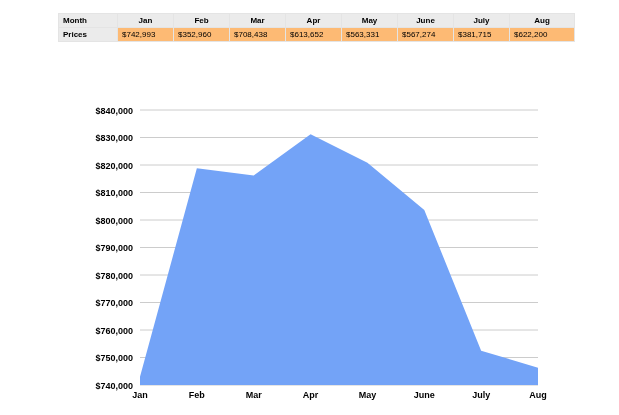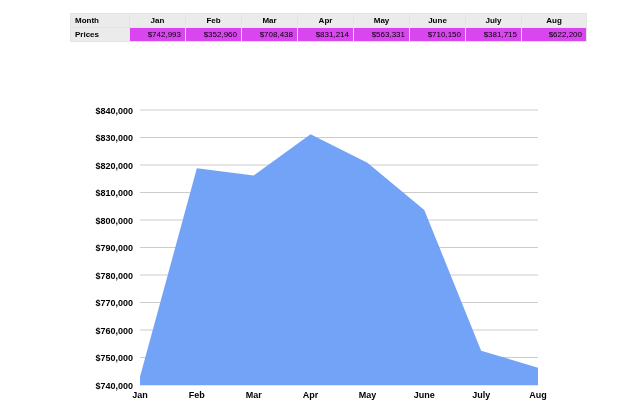--- a/index.html
+++ b/index.html
@@ -4,29 +4,29 @@
 <style>
   html,body{margin:0;padding:0;}
   body{
     width:619px;height:415px;position:relative;background:#ffffff;
     font-family:"Liberation Sans", sans-serif;overflow:hidden;
   }
   
   .data-table{
     position:absolute;left:58px;top:13px;
     border-collapse:collapse;table-layout:fixed;
-    font-size:8px;color:#000;margin-left:12px;
+    font-size:8px;color:#000;
   }
   .data-table td{
     height:13px;padding:0 4px;vertical-align:middle;
     border:1px solid #e4e4e4;white-space:nowrap;overflow:hidden;
   }
   .data-table .hdr{background:#ebebeb;font-weight:700;text-align:center;}
   .data-table .rowlabel{background:#ebebeb;font-weight:700;text-align:left;}
-  .data-table .val{background:#d946ef;font-weight:400;text-align:right;}
+  .data-table .val{background:#fdba74;font-weight:400;}
   .col-label{width:50px;}
   .col-month{width:47px;}
   .col-month-last{width:56px;}
   
   .chart-wrap{position:absolute;left:60px;top:98px;width:559px;height:317px;}
   svg text{font-family:"Liberation Sans", sans-serif;}
 </style>
 </head>
 <body>
 
@@ -41,23 +41,23 @@
     <td class="hdr col-month">May</td>
     <td class="hdr col-month">June</td>
     <td class="hdr col-month">July</td>
     <td class="hdr col-month-last">Aug</td>
   </tr>
   <tr>
     <td class="rowlabel col-label">Prices</td>
     <td class="val">$742,993</td>
     <td class="val">$352,960</td>
     <td class="val">$708,438</td>
-    <td class="val">$831,214</td>
+    <td class="val">$613,652</td>
     <td class="val">$563,331</td>
-    <td class="val">$710,150</td>
+    <td class="val">$567,274</td>
     <td class="val">$381,715</td>
     <td class="val">$622,200</td>
   </tr>
 </tbody>
   </table>
 
 <div class="chart-wrap">
   <svg id="chart-svg" width="559" height="317" viewBox="0 0 559 317">
       <line x1="80" y1="287" x2="478" y2="287" stroke="#cccccc" stroke-width="1"></line>
       <text x="73" y="290.5" text-anchor="end" font-size="9" font-weight="700" fill="#000000">$740,000</text>

